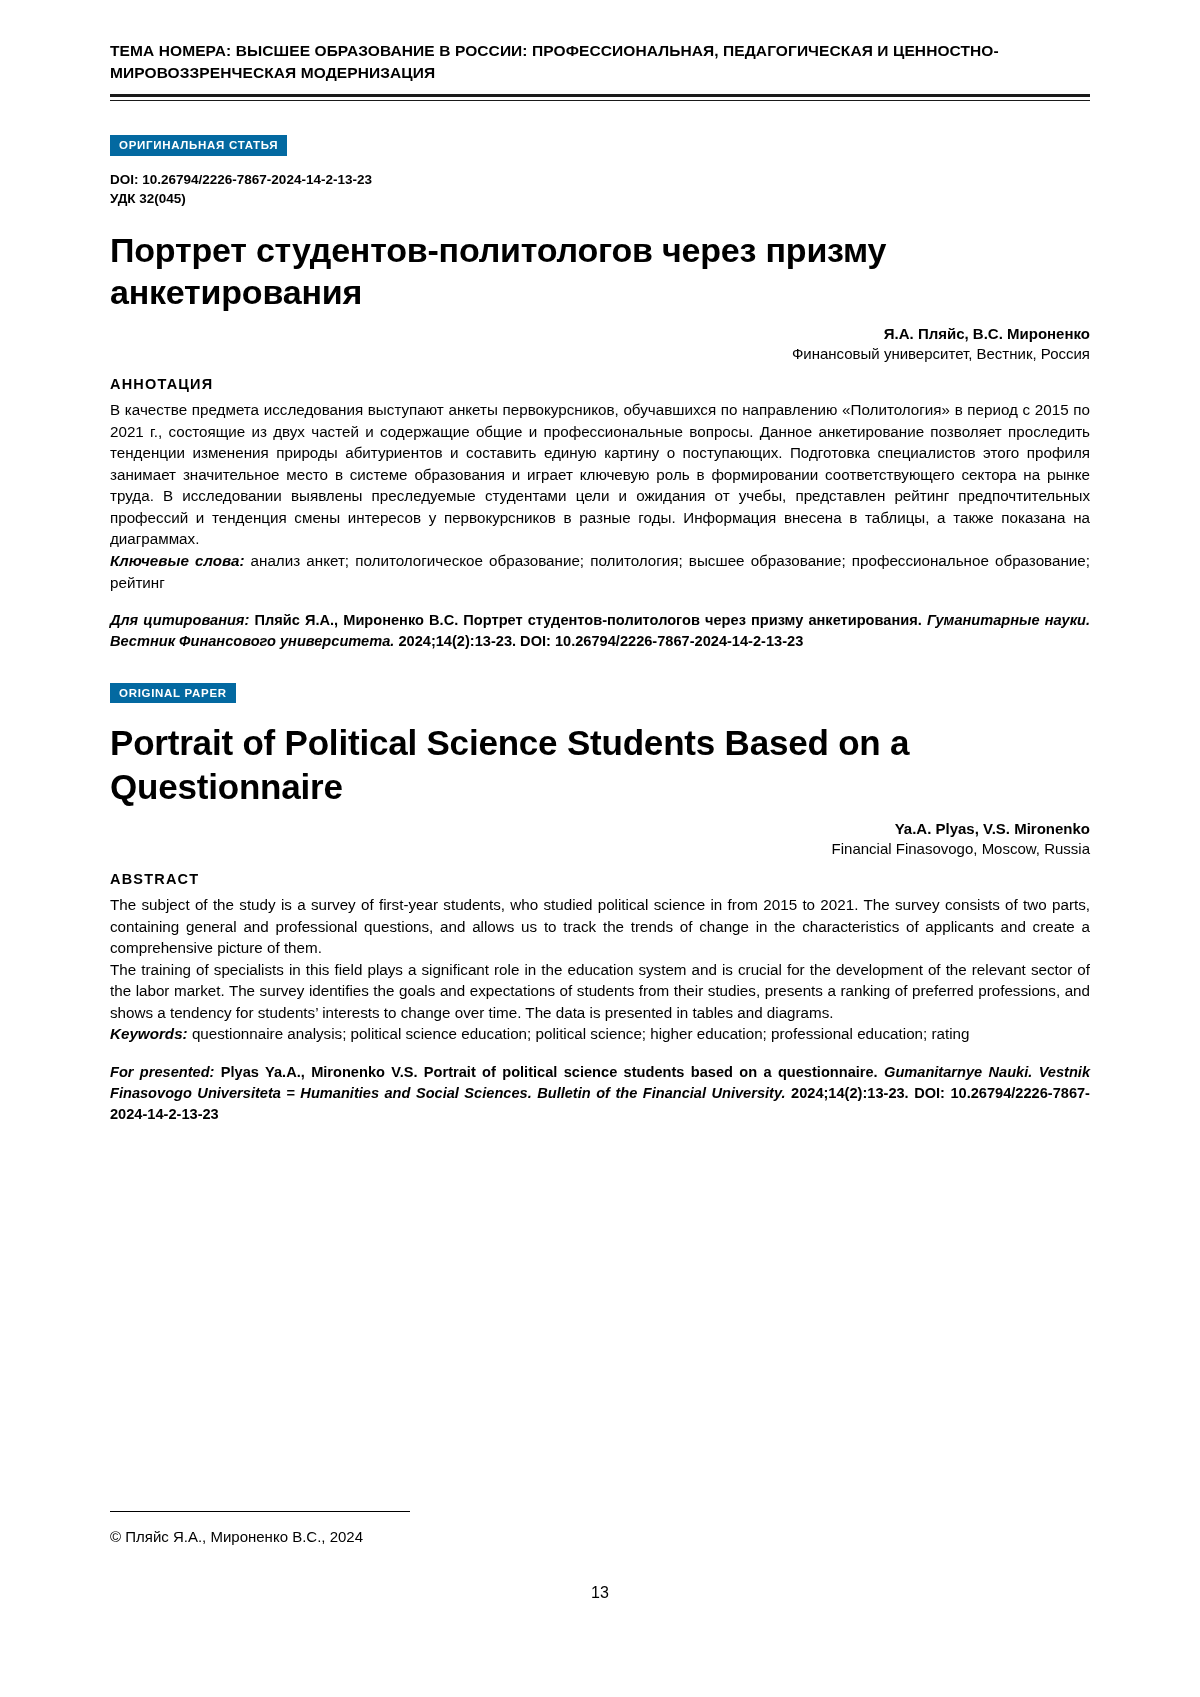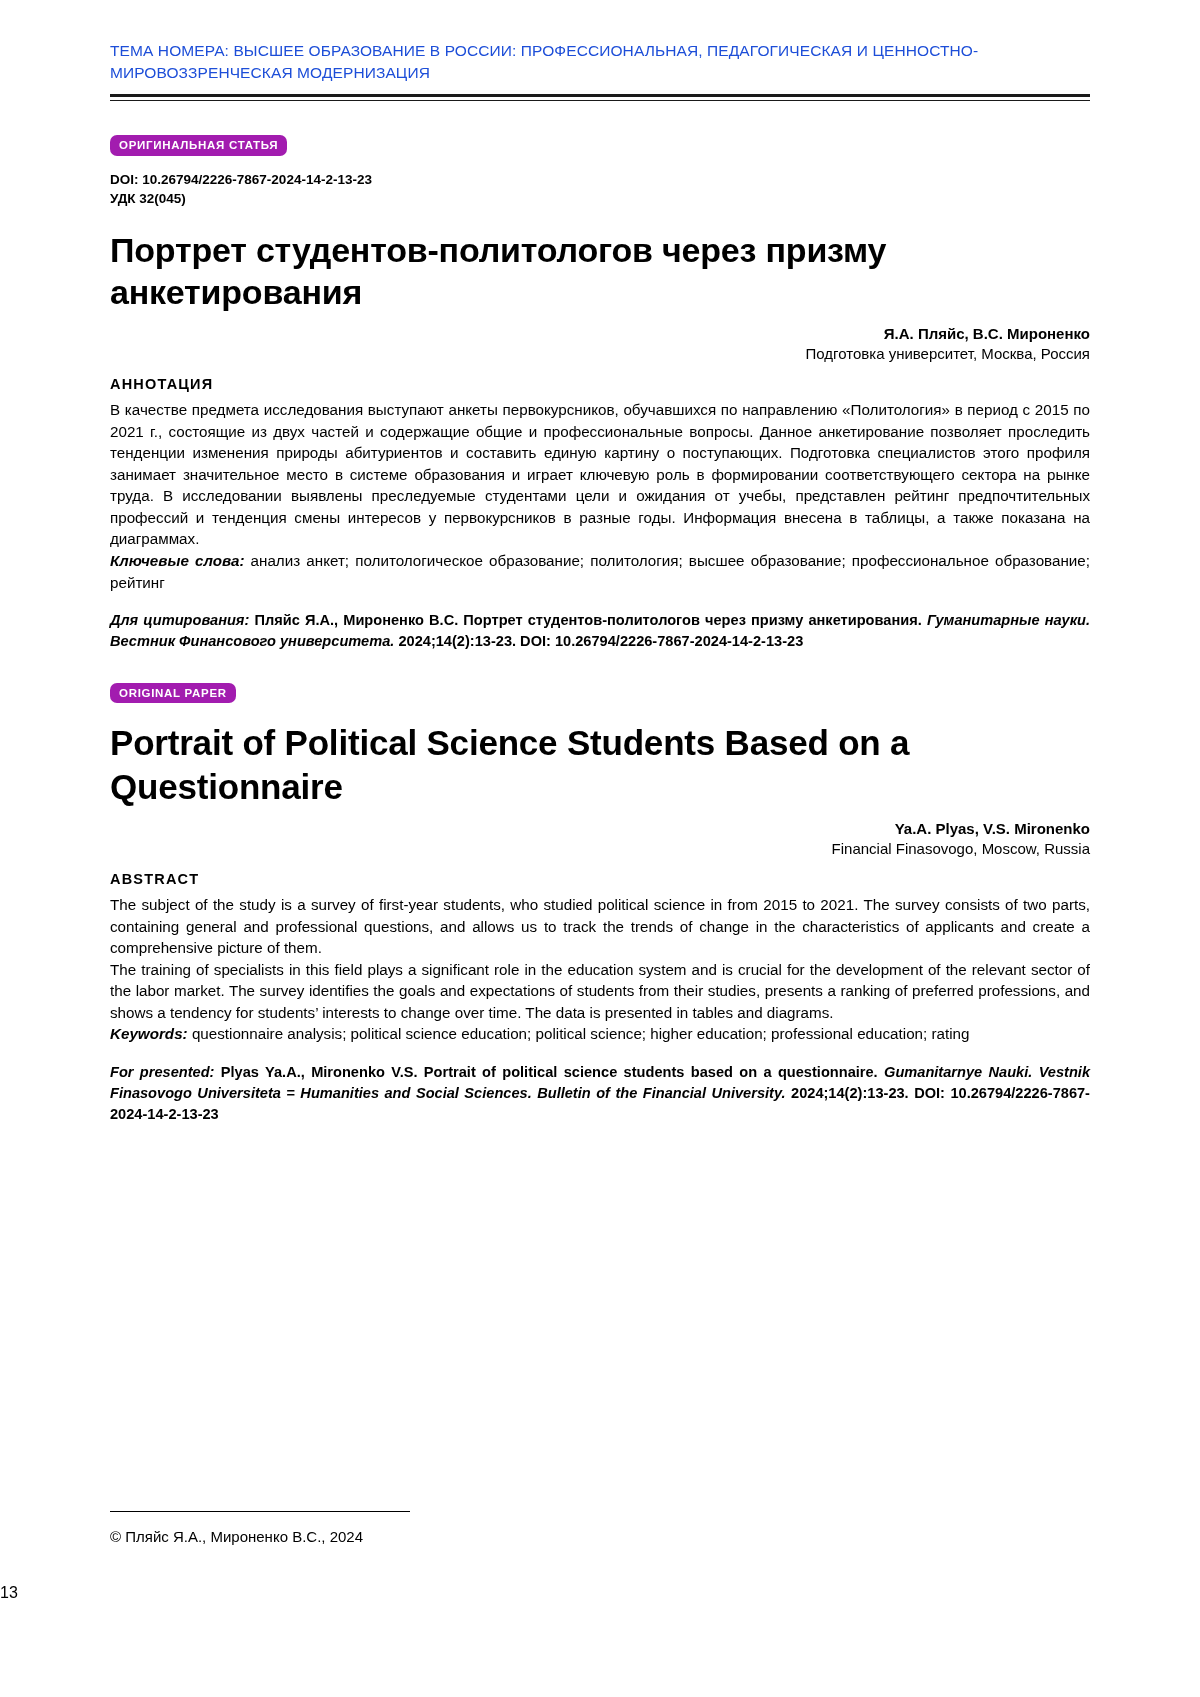--- a/index.html
+++ b/index.html
@@ -22,44 +22,43 @@
   .content {
     position: absolute;
     left: 110px;
     top: 40px;
     width: 980px;
   }
 
   
   .running-title {
     font-size: 15.5px;
-    font-weight: normal;
+    font-weight: bold;
     line-height: 1.45;
     letter-spacing: 0.1px;
-    color: #1d4ed8;
+    color: #000000;
   }
   .rule-double {
     margin-top: 9px;
     border-top: 3px solid #1a1a1a;
     border-bottom: 1px solid #1a1a1a;
     height: 3px;
     box-sizing: content-box;
   }
 
   
   .badge {
     display: inline-block;
-    background: #a21caf;
+    background: #0369a1;
     color: #ffffff;
     font-size: 11.5px;
     font-weight: bold;
     letter-spacing: 0.7px;
     padding: 4px 9px 4px 9px;
     line-height: 1.1;
-    border-radius: 7px;
   }
   .badge-ru { margin-top: 34px; }
   .badge-en { margin-top: 0px; }
 
   .meta {
     margin-top: 14px;
     font-size: 13.5px;
     font-weight: bold;
     line-height: 1.45;
   }
@@ -145,20 +144,21 @@
     position: absolute;
     left: 110px;
     bottom: 152px;
     font-size: 15px;
   }
   .page-number {
     position: absolute;
     left: 0;
     right: 0;
     bottom: 95px;
+    text-align: center;
     font-size: 16px;
   }
 </style>
 </head>
 <body>
 
 <div class="page">
   <div class="content">
 
     <div class="running-title">ТЕМА НОМЕРА: ВЫСШЕЕ ОБРАЗОВАНИЕ В РОССИИ: ПРОФЕССИОНАЛЬНАЯ, ПЕДАГОГИЧЕСКАЯ И ЦЕННОСТНО-МИРОВОЗЗРЕНЧЕСКАЯ МОДЕРНИЗАЦИЯ</div>
@@ -168,21 +168,21 @@
       <div class="badge badge-ru">ОРИГИНАЛЬНАЯ СТАТЬЯ</div>
 
       <div class="meta">
         <div>DOI: 10.26794/2226-7867-2024-14-2-13-23</div>
         <div>УДК 32(045)</div>
       </div>
 
       <div class="title-ru">Портрет студентов-политологов через призму анкетирования</div>
 
       <div class="authors">Я.А. Пляйс, В.С. Мироненко</div>
-      <div class="affiliation">Подготовка университет, Москва, Россия</div>
+      <div class="affiliation">Финансовый университет, Вестник, Россия</div>
 
       <div class="section-label">АННОТАЦИЯ</div>
 
       <div class="abstract">
         <p>В качестве предмета исследования выступают анкеты первокурсников, обучавшихся по направлению «Политология» в период с 2015 по 2021 г., состоящие из двух частей и содержащие общие и профессиональные вопросы. Данное анкетирование позволяет проследить тенденции изменения природы абитуриентов и составить единую картину о поступающих. Подготовка специалистов этого профиля занимает значительное место в системе образования и играет ключевую роль в формировании соответствующего сектора на рынке труда. В исследовании выявлены преследуемые студентами цели и ожидания от учебы, представлен рейтинг предпочтительных профессий и тенденция смены интересов у первокурсников в разные годы. Информация внесена в таблицы, а также показана на диаграммах.</p>
       </div>
 
       <div class="keywords">
         <span class="kw-label">Ключевые слова:</span>
         <span>анализ анкет; политологическое образование; политология; высшее образование; профессиональное образование; рейтинг</span>

